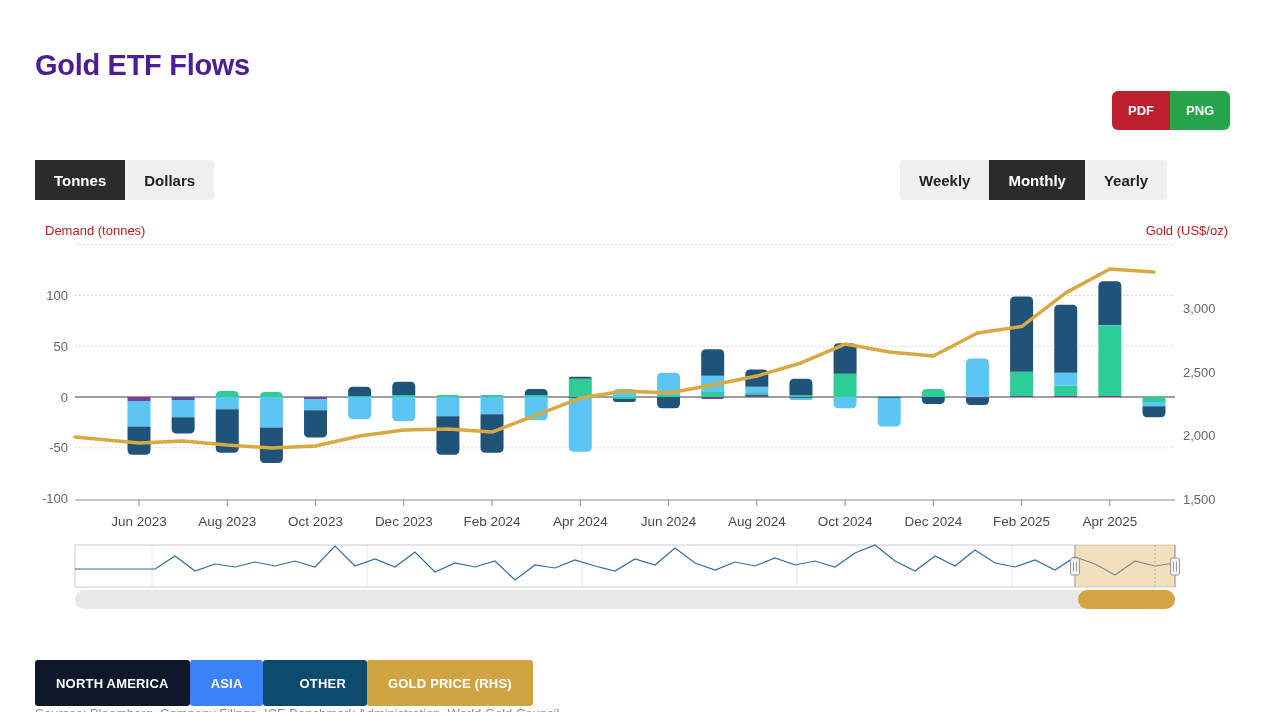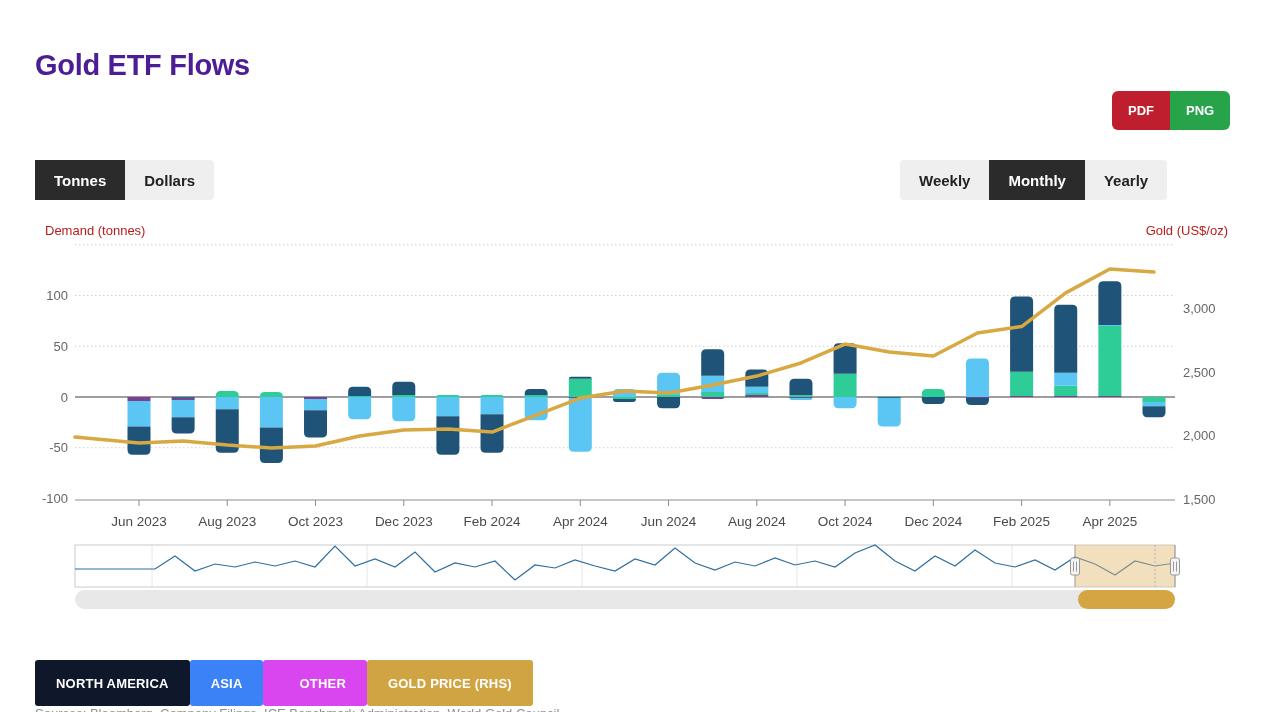--- a/index.html
+++ b/index.html
@@ -191,17 +191,17 @@
     <rect x="1170.5" y="558" width="9" height="17" rx="2" fill="#f5f5f5" stroke="#999"></rect>
     <line x1="1173.5" x2="1173.5" y1="561.5" y2="571.5" stroke="#999"></line>
     <line x1="1176.5" x2="1176.5" y1="561.5" y2="571.5" stroke="#999"></line>
     <rect x="75" y="590" width="1100" height="19" rx="9.5" fill="#e8e8e8"></rect>
     <rect x="1078" y="590" width="97" height="19" rx="9.5" fill="#d4a643"></rect>
   </svg>
 
 <div class="abs legend">
   <button class="legend-btn" style="background: #0f172a;">NORTH AMERICA</button>
   <button class="legend-btn" style="background: #3b82f6;">ASIA</button>
-  <button class="legend-btn" style="background: #d946ef; padding-left: 36px;">OTHER</button>
+  <button class="legend-btn" style="background: #0c4a6e; padding-left: 36px;">OTHER</button>
   <button class="legend-btn" style="background: rgb(208, 164, 66);">GOLD PRICE (RHS)</button>
 </div>
 
 <div class="abs source-note">Sources: Bloomberg, Company Filings, ICE Benchmark Administration, World Gold Council</div>
 
 </body></html>

